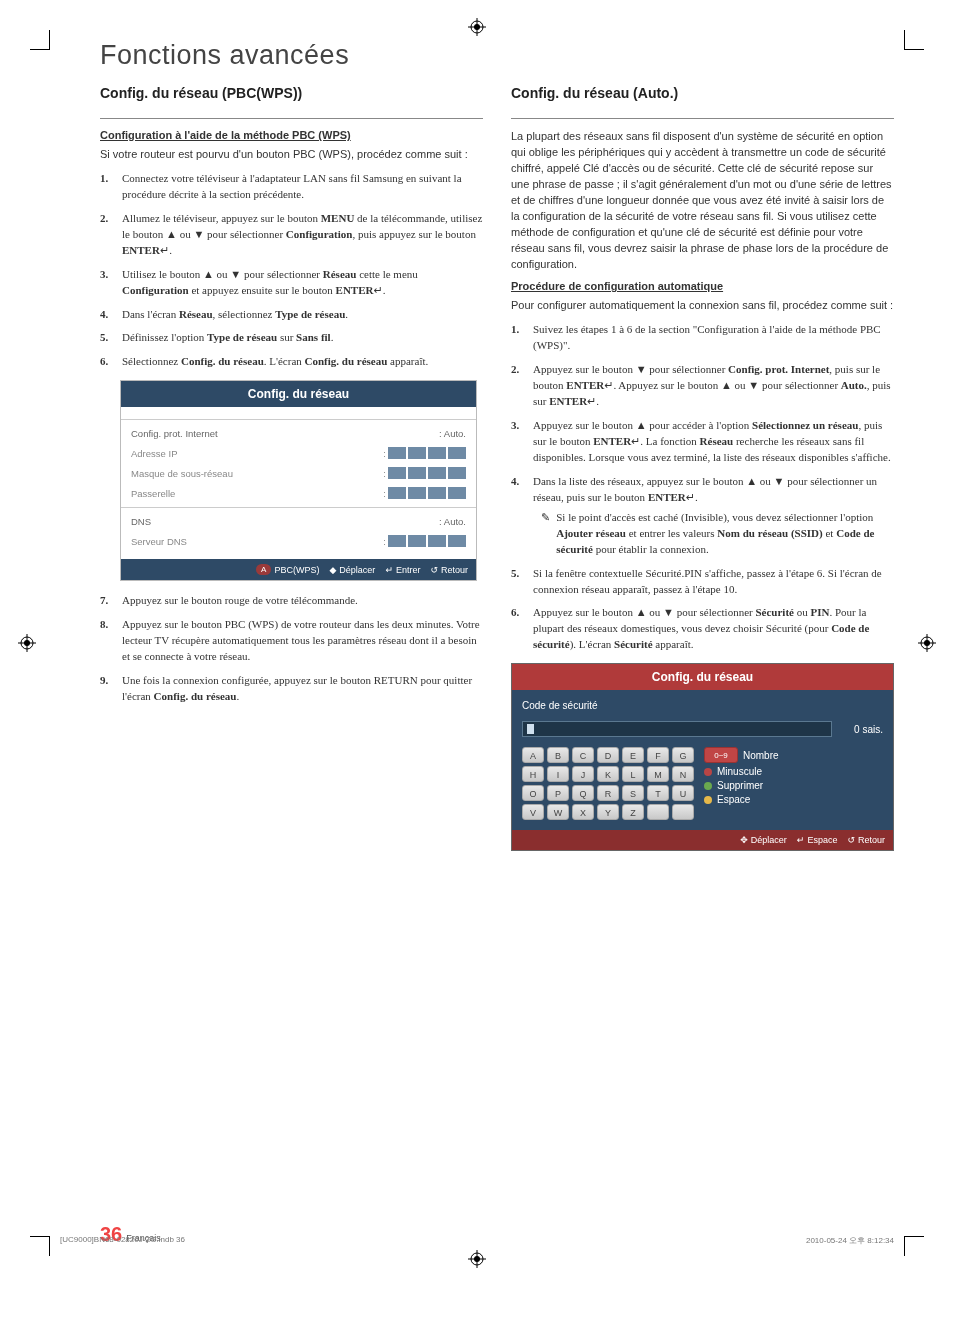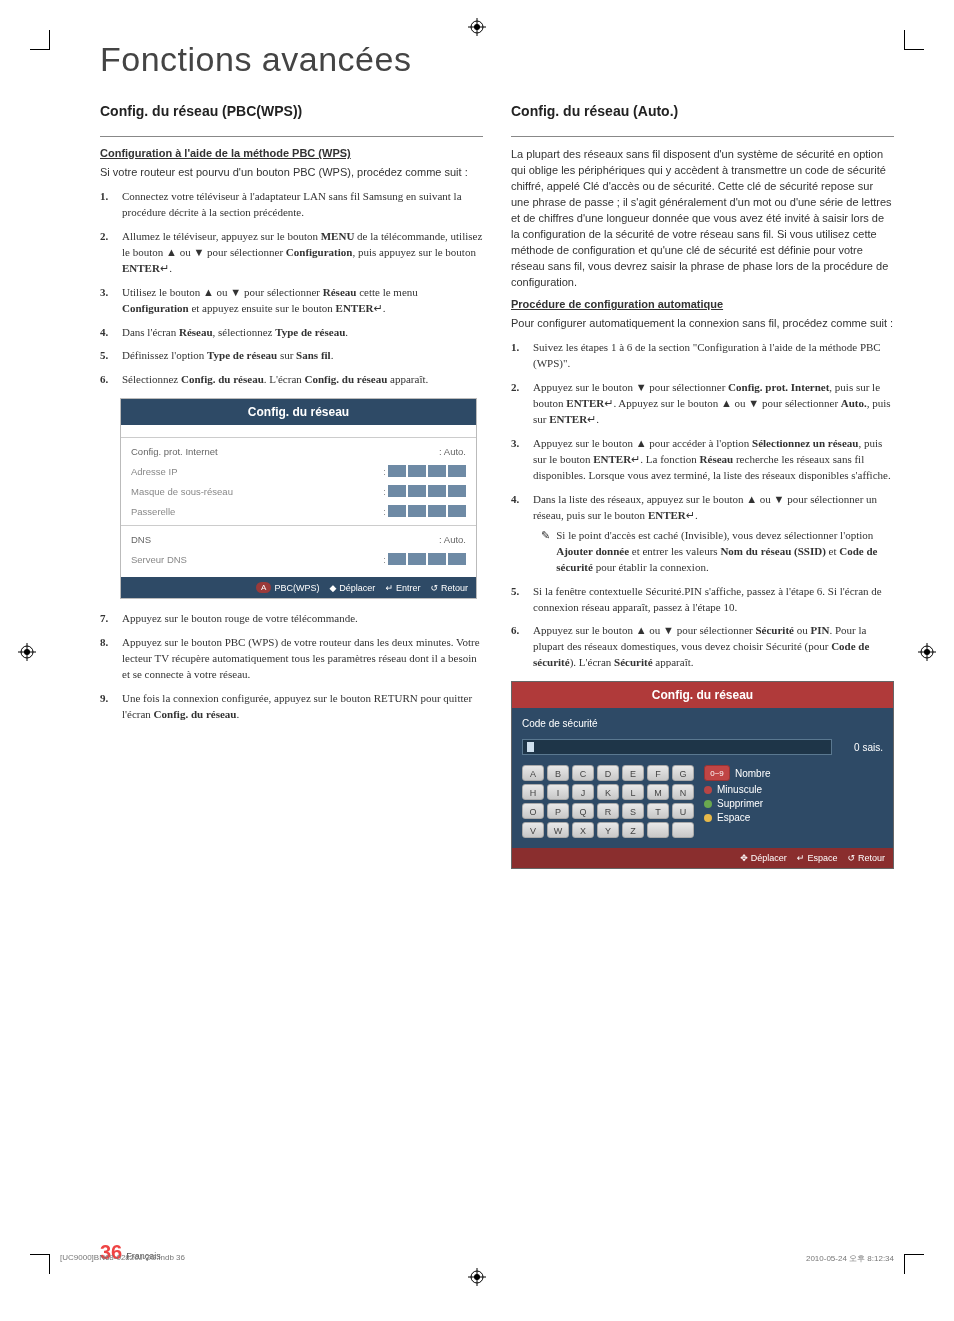--- a/index.html
+++ b/index.html
@@ -7,21 +7,21 @@
   .crop-mark { position: absolute; width: 20px; height: 20px; border-color: #000; }
   .crop-tl { top: 30px; left: 30px; border-right: 1px solid #000; border-bottom: 1px solid #000; }
   .crop-tr { top: 30px; right: 30px; border-left: 1px solid #000; border-bottom: 1px solid #000; }
   .crop-bl { bottom: 30px; left: 30px; border-right: 1px solid #000; border-top: 1px solid #000; }
   .crop-br { bottom: 30px; right: 30px; border-left: 1px solid #000; border-top: 1px solid #000; }
   .reg-mark { position: absolute; width: 18px; height: 18px; }
   .reg-top { top: 18px; left: 50%; transform: translateX(-50%); }
   .reg-left { top: 50%; left: 18px; transform: translateY(-50%); }
   .reg-right { top: 50%; right: 18px; transform: translateY(-50%); }
   .reg-bottom { bottom: 18px; left: 50%; transform: translateX(-50%); }
-  h1 { font-size: 34px; font-weight: 300; color: #444; margin-bottom: 24px; letter-spacing: 0.5px; }
+  h1 { font-size: 27px; font-weight: 300; color: #444; margin-bottom: 14px; letter-spacing: 0.5px; }
   .cols { display: flex; gap: 28px; }
   .col { flex: 1; min-width: 0; }
   h2 { font-size: 14px; font-weight: bold; color: #222; border-bottom: 1px solid #888; padding-bottom: 17px; margin-bottom: 10px; }
   h3 { font-size: 11px; font-weight: bold; text-decoration: underline; margin-bottom: 6px; margin-top: 6px; }
   p { line-height: 1.45; margin-bottom: 8px; }
   ol { list-style: none; counter-reset: item; font-family: Liberation Serif, serif; }
   ol > li { counter-increment: item; position: relative; padding-left: 22px; margin-bottom: 8px; line-height: 1.45; }
   ol > li::before { content: counter(item) "."; position: absolute; left: 0; font-weight: bold; }
   .bold { font-weight: bold; }
   .note { display: flex; gap: 6px; padding-left: 8px; margin-top: 4px; }
@@ -45,21 +45,21 @@
   .kbd-label { color: #fff; font-size: 10px; margin-bottom: 10px; display: block; }
   .kbd-input-row { display: flex; align-items: center; gap: 22px; margin-bottom: 10px; }
   .kbd-input { flex: 1; height: 16px; background: #1e3548; border: 1px solid #5a7890; position: relative; }
   .kbd-cursor { position: absolute; left: 4px; top: 2px; width: 7px; height: 10px; background: #cfe0ee; }
   .kbd-count { color: #fff; white-space: nowrap; font-size: 10px; }
   .kbd-grid-wrap { display: flex; gap: 10px; }
   .kbd-grid { display: grid; grid-template-columns: repeat(7, 22px); gap: 3px; }
   .kbd-key { height: 16px; background: linear-gradient(#e8e8e8,#c8c8c8); border-radius: 3px; text-align: center; font-size: 9px; line-height: 16px; color: #444; border: 1px solid #aaa; }
   .kbd-side { display: flex; flex-direction: column; gap: 3px; }
   .kbd-side-row { display: flex; align-items: center; gap: 5px; color: #fff; font-size: 10px; }
-  .kbd-side-key { width: 26px; height: 16px; background: linear-gradient(#e8e8e8,#c8c8c8); border-radius: 3px; border: 1px solid #aaa; text-align: center; font-size: 8px; line-height: 16px; color: #444; }
+  .kbd-side-key { width: 34px; height: 16px; background: linear-gradient(#e8e8e8,#c8c8c8); border-radius: 3px; border: 1px solid #aaa; text-align: center; font-size: 8px; line-height: 16px; color: #444; }
   .kbd-side-key.num { background: #c04545; color: #fff; border-color: #933; }
   .dot { display: inline-block; width: 8px; height: 8px; border-radius: 50%; vertical-align: middle; }
   .dot.a { background: #b84545; }
   .dot.b { background: #6aa84f; }
   .dot.c { background: #e6b84a; }
   .panel2 { margin: 10px 0 12px 0; border: 1px solid #666; background: #2e4a66; }
   .panel2 .kbd-body { background: #2e4a66; }
   .page-footer { margin-top: 360px; }
   .page-num { font-size: 20px; font-weight: bold; color: #ef4444; }
   .page-lang { font-size: 9px; color: #555; margin-left: 4px; }
@@ -194,21 +194,21 @@
         <span>Appuyez sur le bouton ▼ pour sélectionner </span><span class="bold">Config. prot. Internet</span><span>, puis sur le bouton </span><span class="bold">ENTER</span><span>↵</span><span>. Appuyez sur le bouton ▲ ou ▼ pour sélectionner </span><span class="bold">Auto.</span><span>, puis sur </span><span class="bold">ENTER</span><span>↵</span><span>.</span>
       </li>
       <li>
         <span>Appuyez sur le bouton ▲ pour accéder à l'option </span><span class="bold">Sélectionnez un réseau</span><span>, puis sur le bouton </span><span class="bold">ENTER</span><span>↵</span><span>. La fonction </span><span class="bold">Réseau</span><span> recherche les réseaux sans fil disponibles. Lorsque vous avez terminé, la liste des réseaux disponibles s'affiche.</span>
       </li>
       <li>
         <span>Dans la liste des réseaux, appuyez sur le bouton ▲ ou ▼ pour sélectionner un réseau, puis sur le bouton </span><span class="bold">ENTER</span><span>↵</span><span>.</span>
         <div class="note">
           <span class="note-icon">✎</span>
           <span>
-            <span>Si le point d'accès est caché (Invisible), vous devez sélectionner l'option </span><span class="bold">Ajouter donnée</span><span> et entrer les valeurs </span><span class="bold">Nom du réseau (SSID)</span><span> et </span><span class="bold">Code de sécurité</span><span> pour établir la connexion.</span>
+            <span>Si le point d'accès est caché (Invisible), vous devez sélectionner l'option </span><span class="bold">Ajouter réseau</span><span> et entrer les valeurs </span><span class="bold">Nom du réseau (SSID)</span><span> et </span><span class="bold">Code de sécurité</span><span> pour établir la connexion.</span>
           </span>
         </div>
       </li>
       <li>Si la fenêtre contextuelle Sécurité.PIN s'affiche, passez à l'étape 6. Si l'écran de connexion réseau apparaît, passez à l'étape 10.</li>
       <li>
         <span>Appuyez sur le bouton ▲ ou ▼ pour sélectionner </span><span class="bold">Sécurité</span><span> ou </span><span class="bold">PIN</span><span>. Pour la plupart des réseaux domestiques, vous devez choisir Sécurité (pour </span><span class="bold">Code de sécurité</span><span>). L'écran </span><span class="bold">Sécurité</span><span> apparaît.</span>
       </li>
     </ol>
 
     <div class="panel2">

